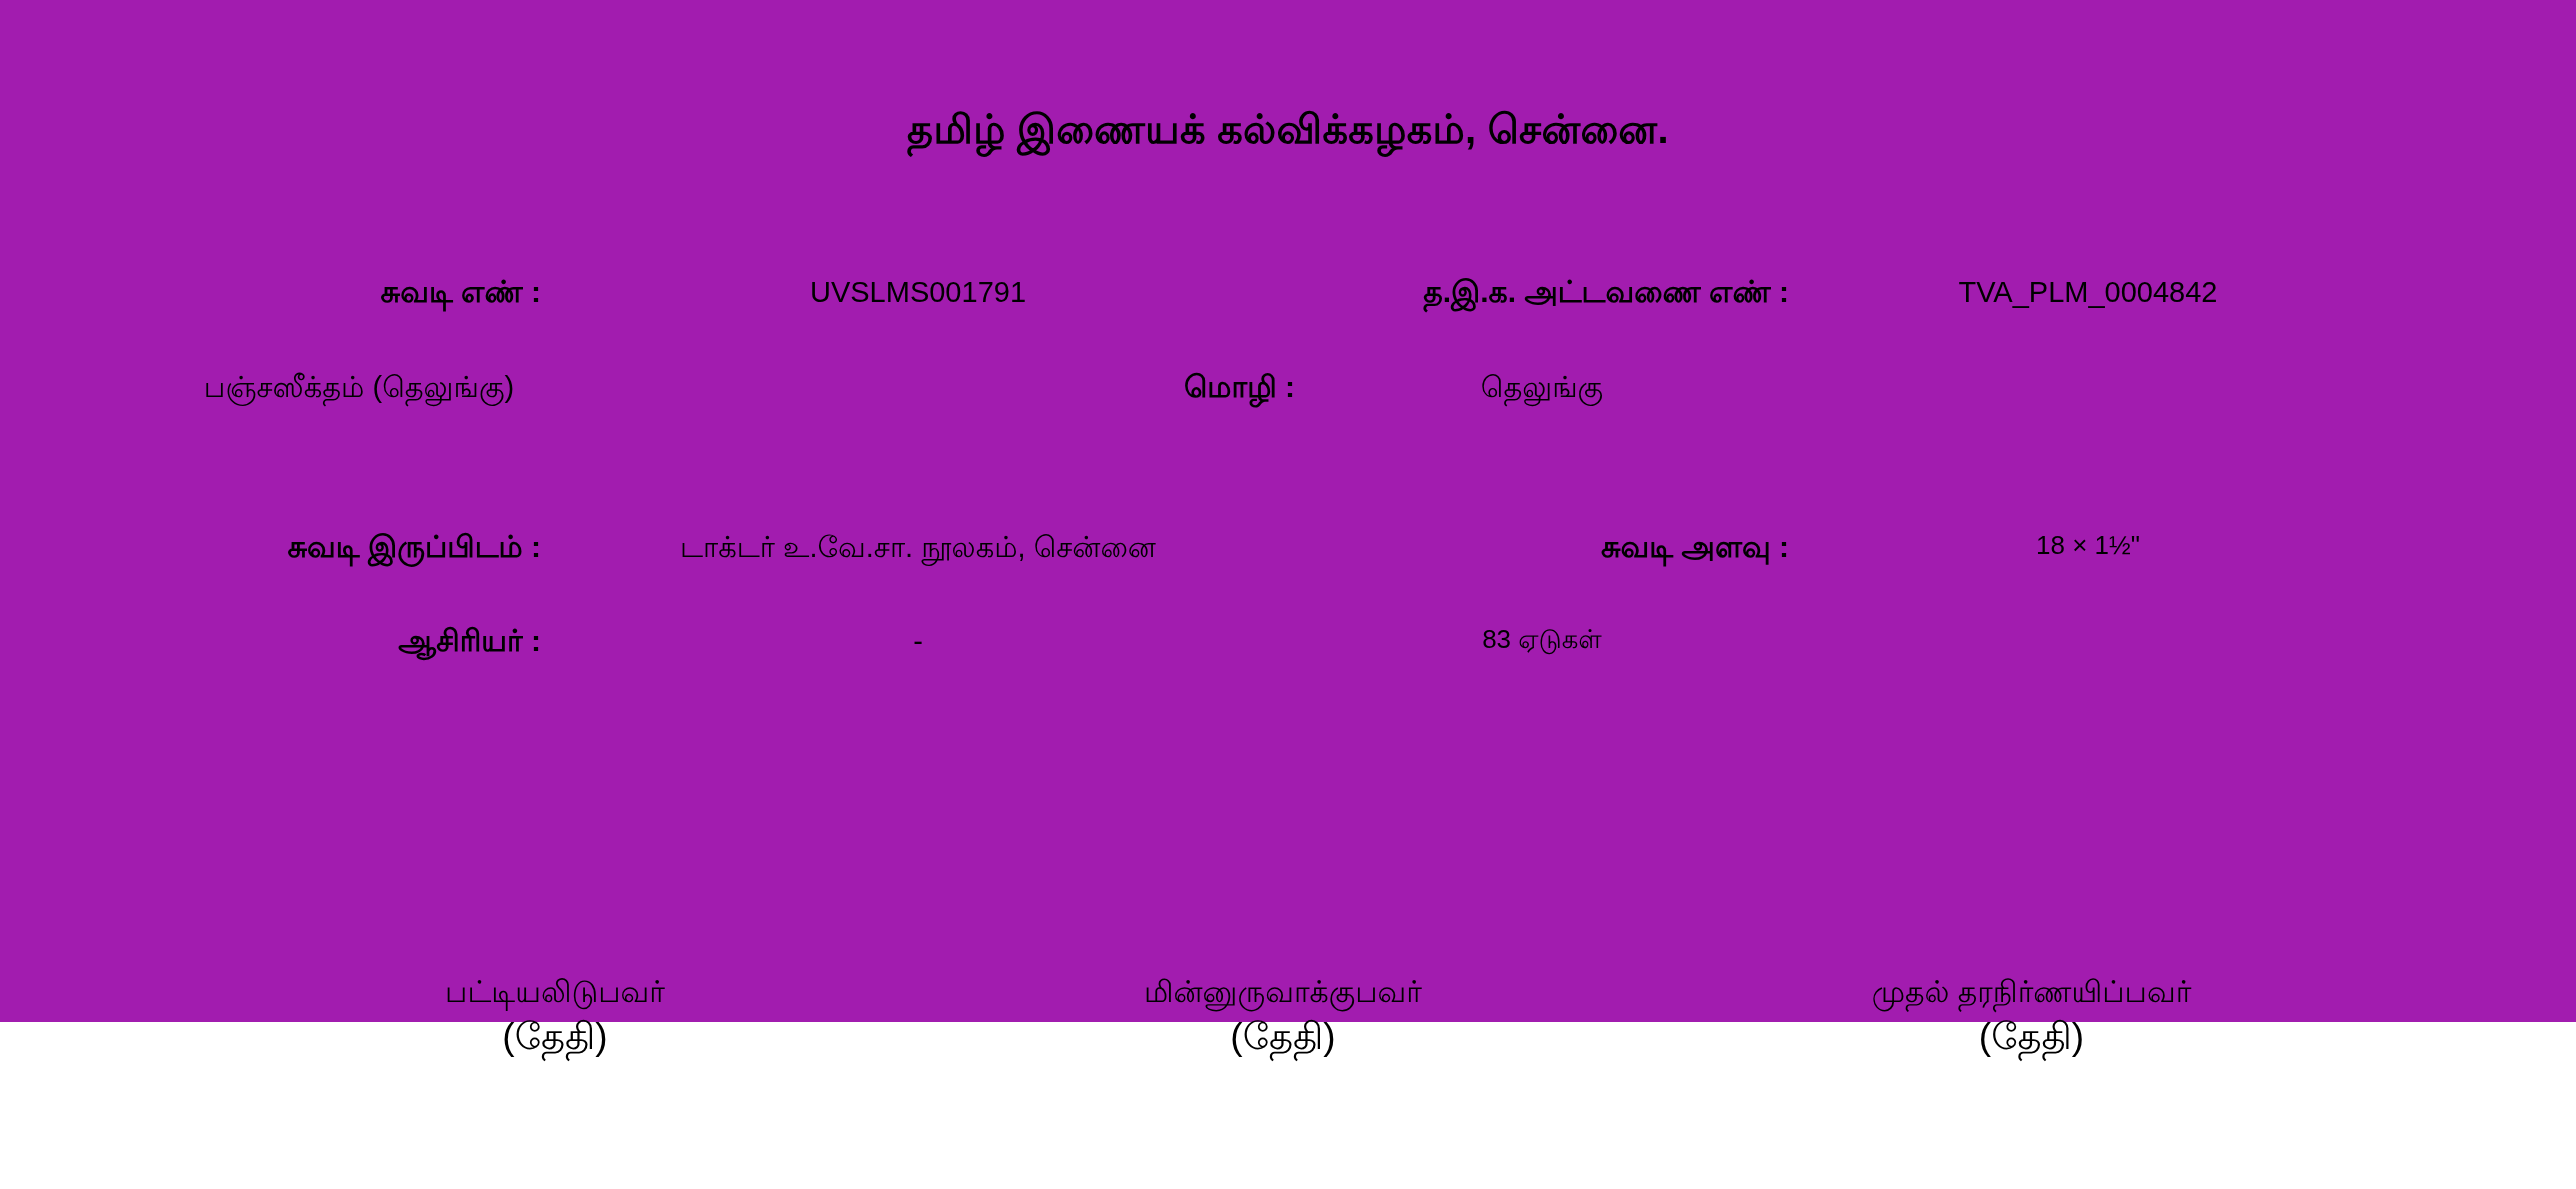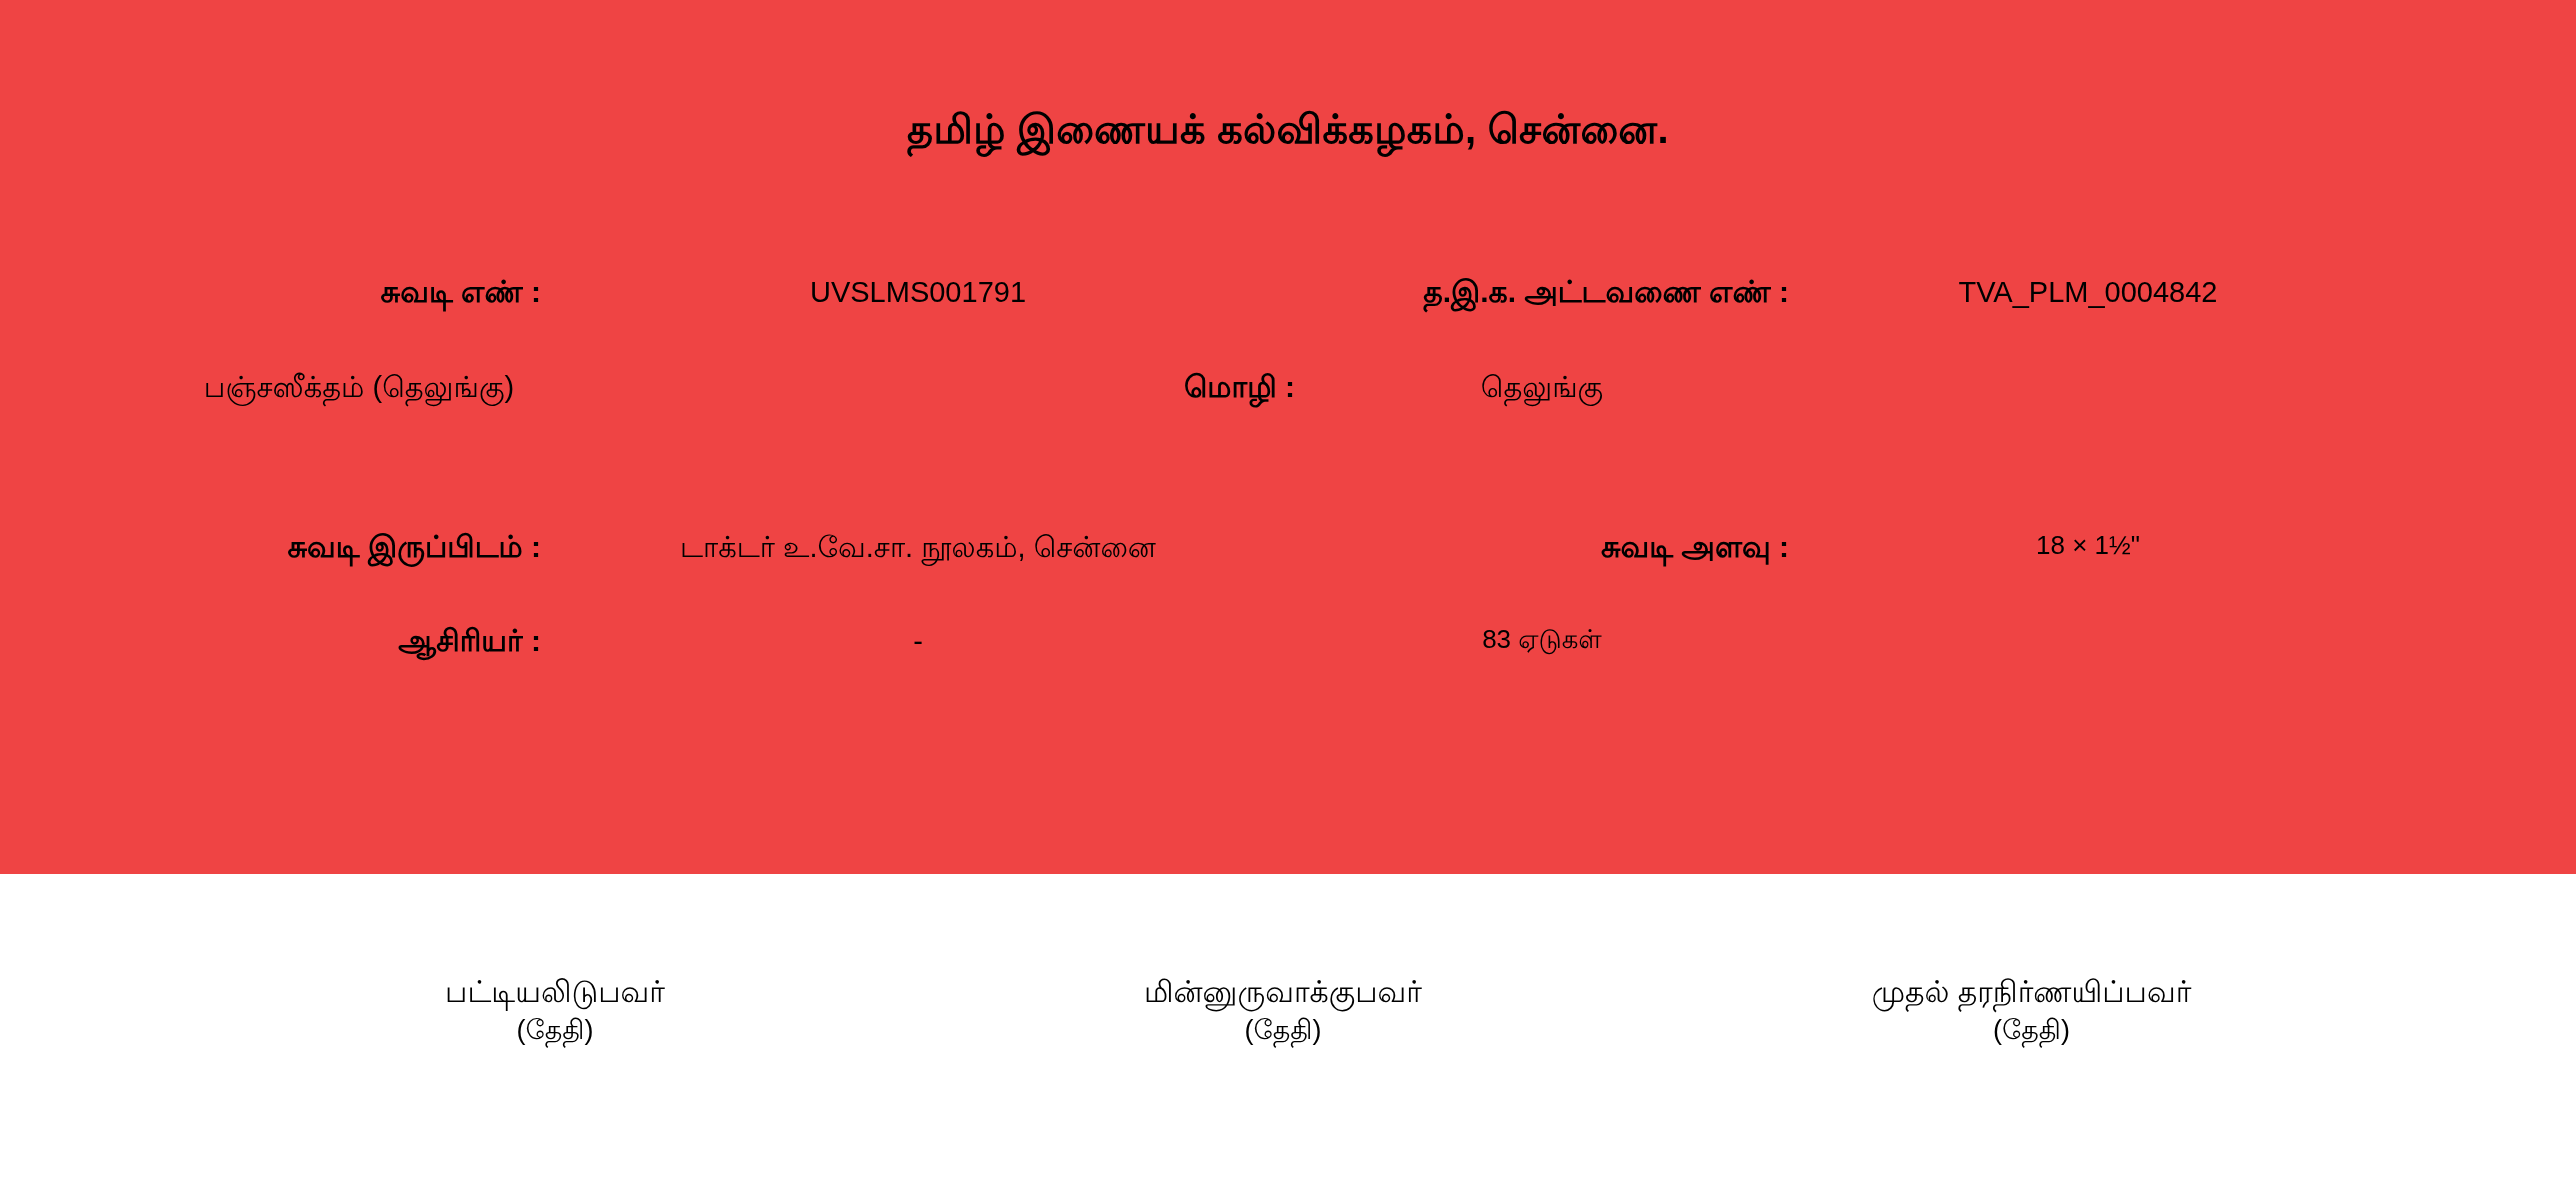--- a/index.html
+++ b/index.html
@@ -11,22 +11,22 @@
     font-family: "Liberation Sans", "DejaVu Sans", sans-serif;
     color: #000000;
     width: 2576px;
     height: 1190px;
     overflow: hidden;
   }
 
   .page {
     position: relative;
     width: 2576px;
-    height: 874px;
-    background: #ef4444;
+    height: 1022px;
+    background: #a21caf;
     box-sizing: border-box;
   }
 
   .doc-title {
     position: absolute;
     top: 104px;
     left: 0;
     width: 2576px;
     text-align: center;
     font-size: 40px;
@@ -77,21 +77,21 @@
     left: 191px;
     width: 2225px;
     display: flex;
   }
   .sig-block {
     text-align: center;
     font-size: 30px;
     line-height: 1.3;
   }
   .sig-block .sig-date {
-    font-size: 27px;
+    font-size: 37px;
     display: block;
     margin-top: 2.1px;
   }
   .sig-1 { width: 728px; }
   .sig-2 { width: 728px; }
   .sig-3 { width: 769px; }
 </style>
 </head>
 <body>
 

